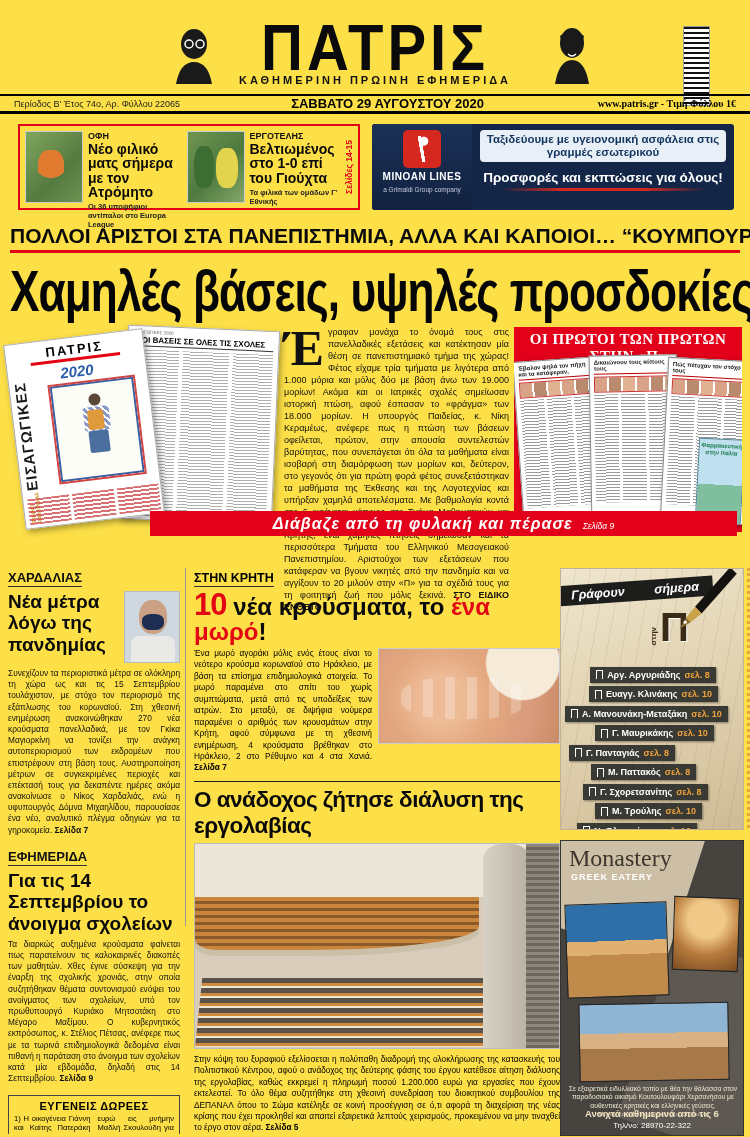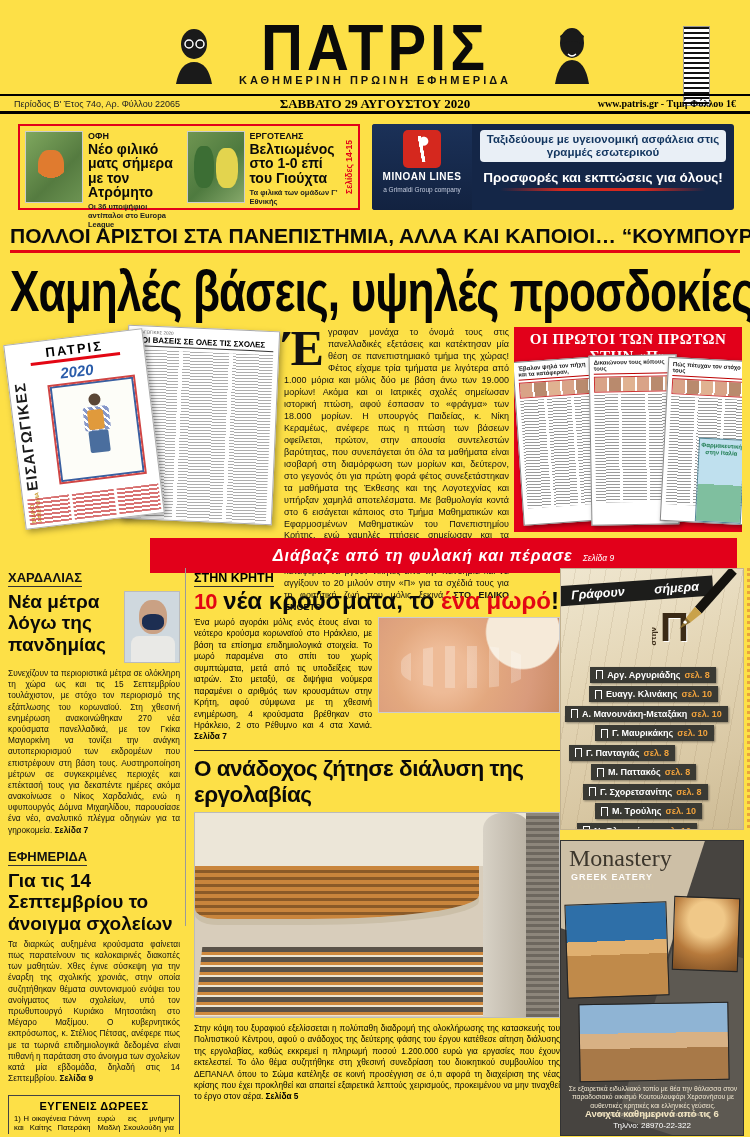--- a/index.html
+++ b/index.html
@@ -14,21 +14,21 @@
   .mast-sub { position:absolute; left:0; top:74px; width:750px; text-align:center;
     font-size:11px; font-weight:bold; letter-spacing:3px; color:#111; }
   .portrait { position:absolute; top:24px; width:48px; height:60px; }
   .portrait svg { width:100%; height:100%; }
   .barcode { position:absolute; left:683px; top:26px; width:27px; height:80px; border:1px solid #999;
     background:repeating-linear-gradient(180deg,#111 0 2px,#fff 2px 5px); }
 
   .dateline { position:absolute; left:0; top:94px; width:750px; height:20px;
     border-top:2px solid #000; border-bottom:3px solid #000; display:flex; align-items:center;gap:36px; }
   .dateline .dl-left { width:230px; font-size:9px; color:#222; padding-left:14px; }
-  .dateline .dl-center { flex:1; text-align:center; font-size:13px; font-weight:bold; font-family:Liberation Serif, serif; }
+  .dateline .dl-center { flex:1; text-align:right; font-size:13px; font-weight:bold; font-family:Liberation Sans, sans-serif; }
   .dateline .dl-right { width:230px; text-align:right; font-size:10px; font-weight:bold; padding-right:14px; font-family:"Liberation Serif",serif; }
 
   
   .sports-box { position:absolute; left:18px; top:124px; width:342px; height:86px; border:2px solid #e2001a; display:flex; padding:5px 2px 5px 5px; }
   .teaser { display:flex; width:160px; }
   .teaser-photo { width:58px; height:72px; flex:none; margin-right:5px; border:1px solid #ccc; }
   .photo-ofi { background:linear-gradient(135deg,#7fa75e 0%,#557b40 60%,#6c9352 100%); position:relative; overflow:hidden; }
   .photo-ofi::after{content:"";position:absolute;left:12px;top:18px;width:26px;height:36px;background:radial-gradient(circle at 50% 30%,#e07b2f 0 60%,transparent 61%);border-radius:40%;}
   .photo-erg { background:linear-gradient(135deg,#6f9551 0%,#4e7a3f 55%,#86a86a 100%); position:relative; overflow:hidden; }
   .photo-erg::after{content:"";position:absolute;left:28px;top:16px;width:22px;height:40px;background:#e3d44e;border-radius:40%;}
@@ -99,21 +99,21 @@
   .fb-head { font-size:6px; font-weight:900; color:#1a1a1a; border-bottom:1px solid #b00; padding-bottom:1px; line-height:1.05; }
   .fb-ports { height:16px; margin:2px 0; background:
      repeating-linear-gradient(90deg,#d9a huh 0, transparent 0);}
   .fb-ports { background:repeating-linear-gradient(90deg,#d9a387 0 12px,#fff 12px 14px,#b98a6d 14px 26px,#fff 26px 28px,#e0b291 28px 40px,#fff 40px 42px); border:1px solid #c33; }
   .fb-fill { height:108px; background:
       repeating-linear-gradient(90deg, transparent 0 24px, #fff 24px 27px),
       repeating-linear-gradient(180deg,#8a8a8a 0 1px, transparent 1px 3px); opacity:.85; margin-top:2px; }
   .fb-ad { position:absolute; left:34px; top:78px; width:46px; height:84px; background:linear-gradient(180deg,#bfe0ee 0 55%,#7fbf9f 55% 100%); border:1px solid #589; }
   .fb-ad span { display:block; font-size:6px; font-weight:bold; color:#1b7a4d; text-align:center; padding-top:3px; line-height:1.1; }
 
-  .banner { position:absolute; left:150px; top:538px; width:587px; height:35px; background:#e2001a; display:flex; align-items:center; justify-content:center; }
+  .banner { position:absolute; left:150px; top:511px; width:587px; height:25px; background:#e2001a; display:flex; align-items:center; justify-content:center; }
   .banner .bn-text { color:#fff; font-size:16px; font-weight:bold; font-style:italic; letter-spacing:1px; }
   .banner .bn-page { color:#fff; font-size:8.5px; font-style:italic; margin-left:10px; margin-top:4px; }
 
   
   .vdiv1 { position:absolute; left:185px; top:568px; height:358px; border-left:1px solid #9a9a9a; }
   .dotted-edge { position:absolute; left:747px; top:568px; height:260px; border-left:3px dotted #e8a33d; }
 
   .leftcol { position:absolute; left:8px; top:568px; width:172px; height:566px; overflow:hidden; }
   .lc-kicker { font-size:13px; font-weight:bold; color:#111; border-bottom:1px solid #333; display:inline-block; padding-bottom:1px; }
   .lc-headrow { display:flex; margin-top:4px; }
@@ -126,21 +126,21 @@
   .lc-page { font-weight:bold; font-size:8.5px; }
   .lc-sec { margin-top:11px; }
 
   .box { border:1px solid #444; margin-top:10px; padding:4px 5px; }
   .box-title { text-align:center; font-weight:800; font-size:11px; letter-spacing:.5px; margin-bottom:2px; }
   .don-body { font-size:7.6px; line-height:1.3; text-align:justify; columns:2; column-gap:7px; }
 
   .midcol { position:absolute; left:194px; top:568px; width:366px; height:566px; }
   .mc-kicker { font-size:12.5px; font-weight:bold; border-bottom:1px solid #333; display:inline-block; padding-bottom:1px; }
   .crete-head { margin-top:2px; font-weight:900; color:#0a0a0a; line-height:1; }
-  .crete-head .big { color:#e30613; font-size:22px; letter-spacing:-1px; }
+  .crete-head .big { color:#e30613; font-size:31px; letter-spacing:-1px; }
   .crete-head .blk { font-size:24px; }
   .crete-head .red { font-size:24px; color:#e30613; }
   .crete-row { display:flex; margin-top:4px; }
   .crete-body { width:184px; font-size:8.3px; line-height:1.38; text-align:justify; padding-right:6px; }
   .baby-photo { flex:1; height:96px; border:1px solid #ccc; background:
      radial-gradient(circle at 80% 15%, #f6ead9 0 22%, transparent 23%),
      radial-gradient(circle at 35% 55%, #eebb97 0 18%, #e3a87f 40%, #d99b7c 70%, #c98963 100%); position:relative; overflow:hidden; }
   .baby-photo::after { content:""; position:absolute; left:12%; top:30%; width:70%; height:45%;
      background:repeating-linear-gradient(90deg, rgba(255,255,255,.25) 0 10px, transparent 10px 22px); border-radius:40%; }
   .mc-rule { border-top:1.5px solid #222; margin:7px 0 5px; }

